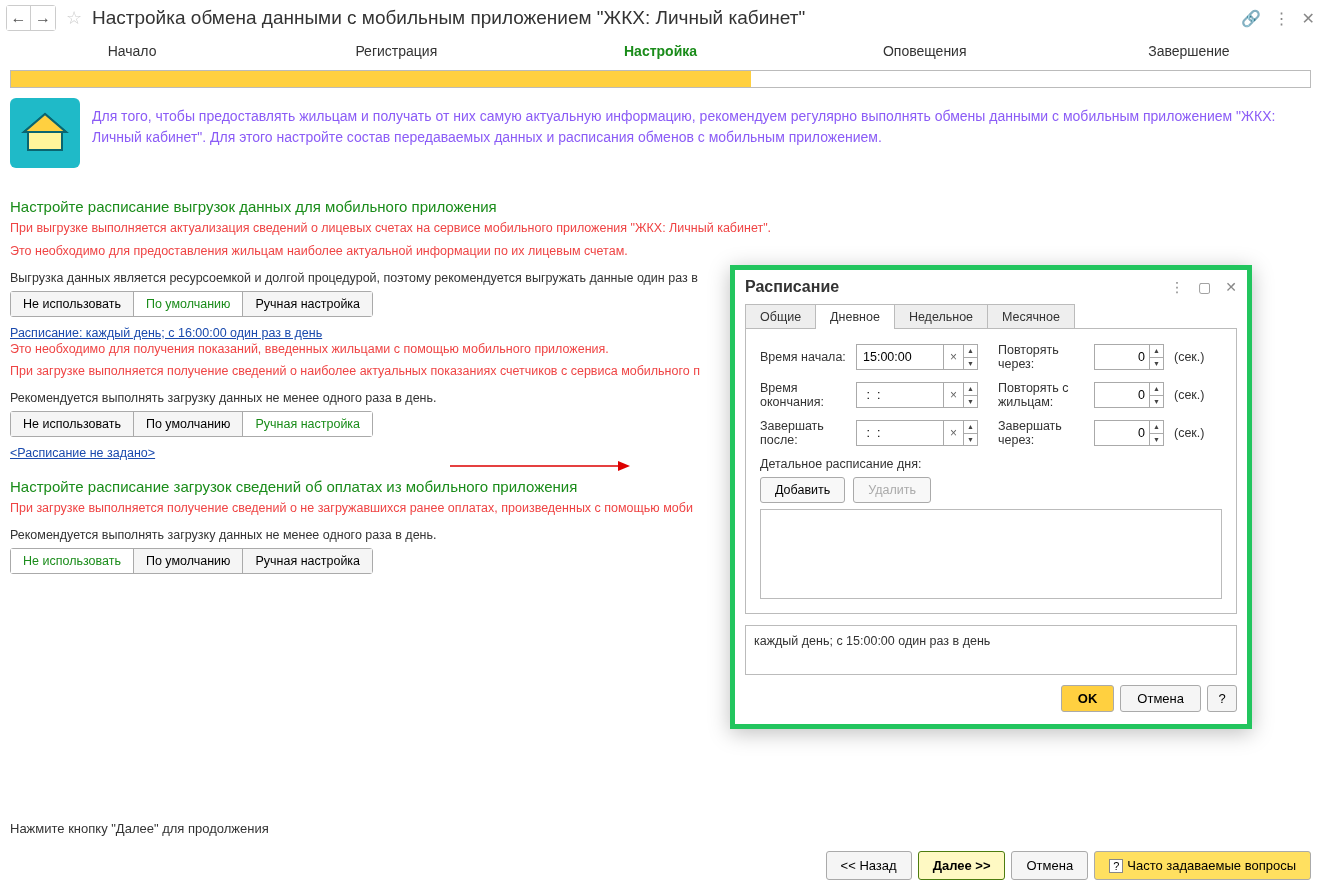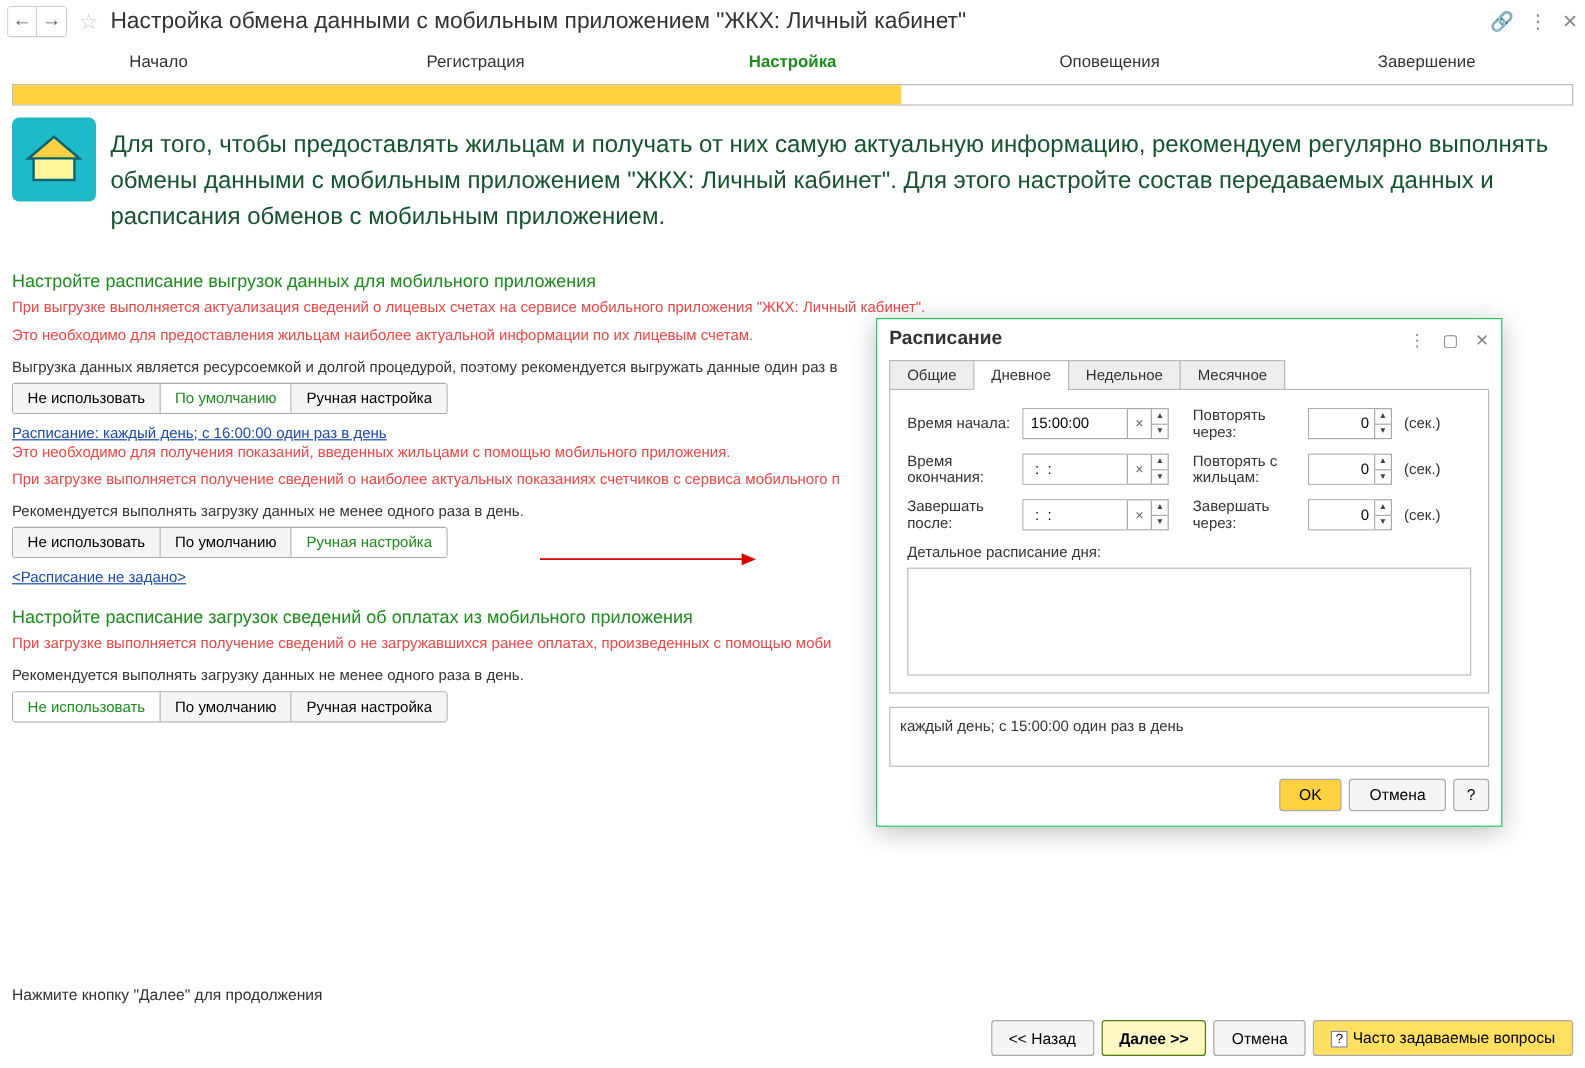--- a/index.html
+++ b/index.html
@@ -13,38 +13,38 @@
 .header-right { display: flex; gap: 12px; align-items: center; color: #888; }
 .header-btn { cursor: pointer; font-size: 16px; }
 .wizard-steps { display: flex; border-bottom: 1px solid transparent; height: 30px; align-items: center; }
 .step { flex: 1; text-align: center; font-size: 14px; color: #333; cursor: pointer; }
 .step.active { color: #1a8c1a; font-weight: bold; }
 .progress { height: 18px; border: 1px solid #bbb; margin: 4px 10px 10px 10px; display: flex; }
 .progress-fill { background: #ffd040; height: 100%; width: 57%; }
 .content { padding: 0 10px; display: flex; gap: 12px; }
 .app-icon { width: 70px; height: 70px; background: #1fbac8; border-radius: 6px; display: flex; align-items: center; justify-content: center; flex-shrink: 0; }
 .house-svg { width: 50px; height: 50px; }
-.intro-text { font-size: 20px; line-height: 1.5; color: #14532d; padding-top: 8px; }
+.intro-text { font-size: 14px; line-height: 1.5; color: #8b5cf6; padding-top: 8px; }
 .sections { padding: 0 10px; margin-top: 30px; }
 .section-title { color: #1a8c1a; font-size: 15px; margin-top: 18px; margin-bottom: 4px; }
 .section-desc { color: #ef4444; font-size: 12.5px; line-height: 1.5; margin-bottom: 4px; }
 .section-note { color: #333; font-size: 12.5px; margin: 10px 0 6px 0; }
 .btn-group { display: flex; border: 1px solid #aaa; border-radius: 3px; width: fit-content; margin-bottom: 8px; }
 .btn-group button { border: none; background: #f5f5f5; padding: 5px 12px; font-size: 12.5px; cursor: pointer; border-right: 1px solid #aaa; }
 .btn-group button:last-child { border-right: none; }
 .btn-group button.selected { color: #1a8c1a; background: #fff; }
 .schedule-link { color: #1a4aad; text-decoration: underline; font-size: 12.5px; cursor: pointer; }
 .arrow-indicator { position: absolute; left: 450px; top: 458px; width: 180px; height: 16px; }
 .footer-text { position: absolute; bottom: 54px; left: 10px; font-size: 13px; }
 .footer-btns { position: absolute; bottom: 10px; right: 10px; display: flex; gap: 6px; }
 .footer-btns button { padding: 6px 14px; border: 1px solid #aaa; background: #f5f5f5; border-radius: 3px; font-size: 13px; cursor: pointer; }
 .footer-btns .primary { border: 1px solid #4d7c0f; background: #fef9c3; font-weight: bold; }
 .footer-btns .help { background: #ffe060; }
 .footer-btns .help-q { display:inline-block; border:1px solid #888; padding:0 3px; margin-right:4px; font-size:11px; background:#fff; }
-.dialog { position: absolute; left: 730px; top: 265px; width: 522px; background: #fff; border: 1px solid #22c55e; box-shadow: 0 4px 20px rgba(0,0,0,0.25); }
+.dialog { position: absolute; left: 730px; top: 265px; width: 522px; background: #fff; border: 5px solid #22c55e; box-shadow: 0 4px 20px rgba(0,0,0,0.25); }
 .dlg-header { display: flex; align-items: center; padding: 8px 10px; }
 .dlg-title { font-size: 16px; font-weight: bold; flex: 1; }
 .dlg-hdr-btns { display: flex; gap: 14px; color: #888; font-size: 14px; }
 .dlg-hdr-btns span { cursor: pointer; }
 .dlg-tabs { display: flex; padding: 0 10px; }
 .dlg-tab { padding: 5px 14px; border: 1px solid #bbb; background: #eee; font-size: 12.5px; cursor: pointer; margin-right: -1px; border-bottom: none; }
 .dlg-tab.active { background: #fff; position: relative; z-index: 2; }
 .dlg-body { border: 1px solid #bbb; margin: 0 10px 10px 10px; padding: 14px; position: relative; top: -1px; }
 .form-row { display: flex; align-items: center; margin-bottom: 10px; gap: 6px; }
 .form-label { width: 90px; font-size: 12.5px; }
@@ -59,21 +59,21 @@
 .num-input input { border: none; text-align: right; padding: 0 4px; font-size: 12.5px; flex: 1; outline: none; width: 40px; }
 .unit { font-size: 12.5px; margin-left: 4px; }
 .detail-label { font-size: 12.5px; margin-bottom: 6px; }
 .detail-btns { display: flex; gap: 8px; margin-bottom: 6px; }
 .detail-btns button { padding: 5px 14px; border: 1px solid #aaa; background: #f8f8f8; border-radius: 3px; font-size: 12.5px; cursor: pointer; }
 .detail-btns button:disabled { color: #aaa; }
 .detail-list { border: 1px solid #bbb; height: 90px; background: #fff; }
 .summary-box { border: 1px solid #bbb; margin: 0 10px 10px 10px; padding: 8px; height: 50px; font-size: 12.5px; }
 .dlg-footer { display: flex; justify-content: flex-end; gap: 6px; padding: 0 10px 12px 10px; }
 .dlg-footer button { padding: 5px 16px; border: 1px solid #aaa; background: #f5f5f5; border-radius: 3px; font-size: 13px; cursor: pointer; }
-.dlg-footer .ok { background: #ffd040; font-weight: normal; }
+.dlg-footer .ok { background: #ffd040; font-weight: bold; }
 .dlg-footer .q { width: 30px; padding: 5px 0; }
 </style>
 </head>
 <body>
 
 <div class="header">
   <div class="nav-arrows">
     <button class="nav-arrow">←</button>
     <button class="nav-arrow">→</button>
   </div>
@@ -223,20 +223,24 @@
       <div class="num-input">
         <input value="0" style="">
         <div class="time-spin">
             <div class="spin-up">▲</div>
             <div class="spin-down">▼</div>
           </div>
       </div>
       <span class="unit">(сек.)</span>
     </div>
     <div class="detail-label">Детальное расписание дня:</div>
+    <div class="detail-btns">
+      <button>Добавить</button>
+      <button disabled="">Удалить</button>
+    </div>
     <div class="detail-list"></div>
   </div>
   <div class="summary-box">каждый день; с 15:00:00 один раз в день</div>
   <div class="dlg-footer">
     <button class="ok">OK</button>
     <button>Отмена</button>
     <button class="q">?</button>
   </div>
 </div>
 

